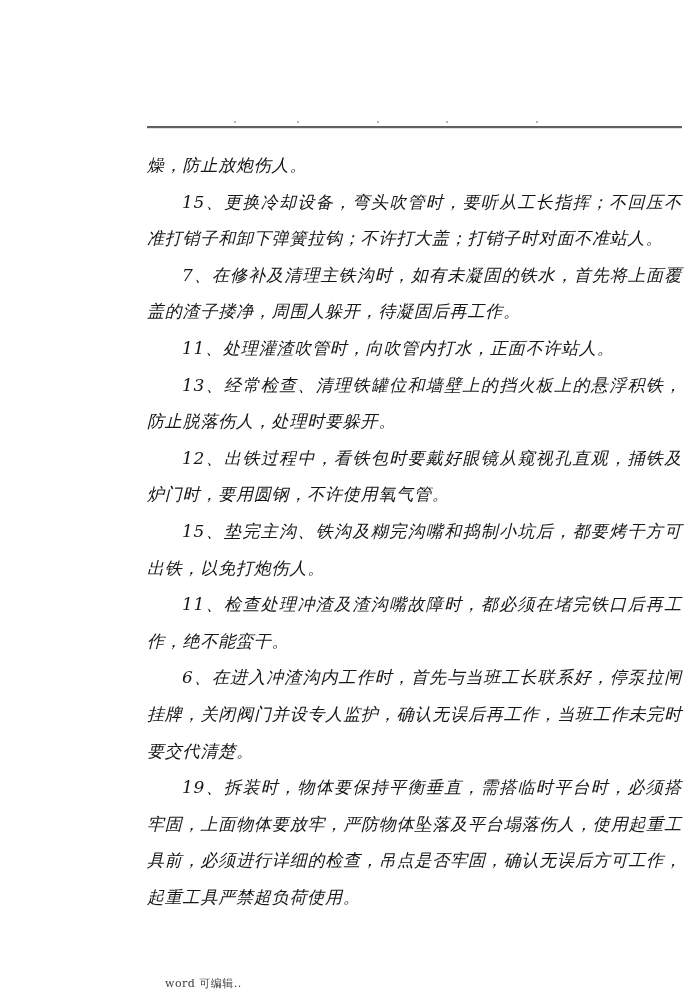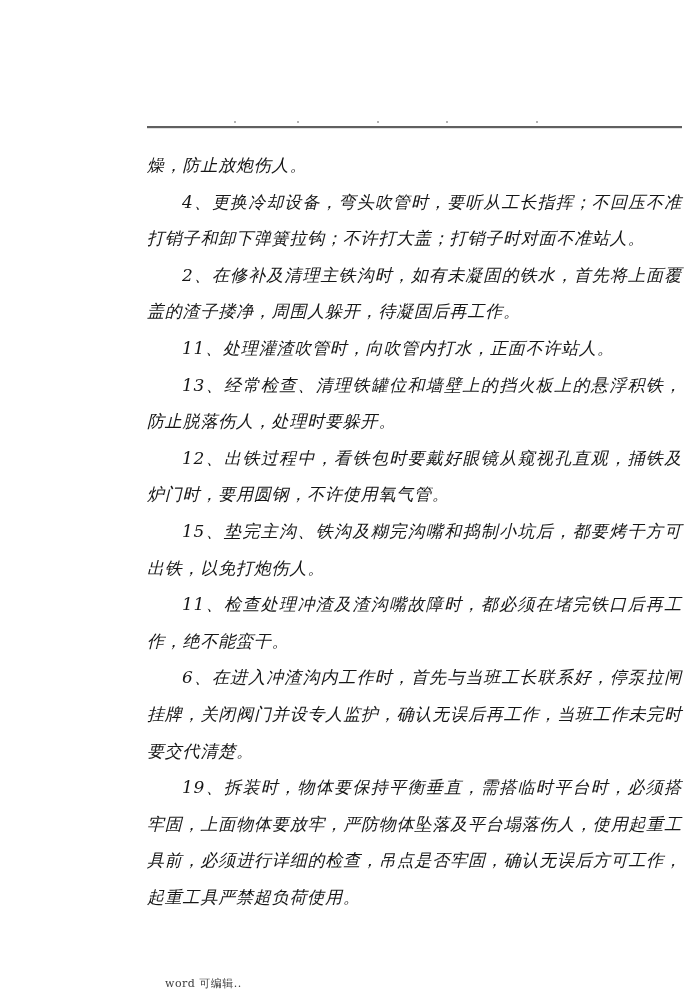--- a/index.html
+++ b/index.html
@@ -78,22 +78,22 @@
 
   <div class="header-rule"></div>
   <div class="header-dot dot-1"></div>
   <div class="header-dot dot-2"></div>
   <div class="header-dot dot-3"></div>
   <div class="header-dot dot-4"></div>
   <div class="header-dot dot-5"></div>
 
   <div class="content" id="paragraphs">
       <p class="para">燥，防止放炮伤人。</p>
-      <p class="para indent">4、更换冷却设备，弯头吹管时，要听从工长指挥；不回压不准打销子和卸下弹簧拉钩；不许打大盖；打销子时对面不准站人。</p>
-      <p class="para indent">2、在修补及清理主铁沟时，如有未凝固的铁水，首先将上面覆盖的渣子搂净，周围人躲开，待凝固后再工作。</p>
+      <p class="para indent">15、更换冷却设备，弯头吹管时，要听从工长指挥；不回压不准打销子和卸下弹簧拉钩；不许打大盖；打销子时对面不准站人。</p>
+      <p class="para indent">7、在修补及清理主铁沟时，如有未凝固的铁水，首先将上面覆盖的渣子搂净，周围人躲开，待凝固后再工作。</p>
       <p class="para indent">11、处理灌渣吹管时，向吹管内打水，正面不许站人。</p>
       <p class="para indent">13、经常检查、清理铁罐位和墙壁上的挡火板上的悬浮积铁，防止脱落伤人，处理时要躲开。</p>
       <p class="para indent">12、出铁过程中，看铁包时要戴好眼镜从窥视孔直观，捅铁及炉门时，要用圆钢，不许使用氧气管。</p>
       <p class="para indent">15、垫完主沟、铁沟及糊完沟嘴和捣制小坑后，都要烤干方可出铁，以免打炮伤人。</p>
       <p class="para indent">11、检查处理冲渣及渣沟嘴故障时，都必须在堵完铁口后再工作，绝不能蛮干。</p>
       <p class="para indent">6、在进入冲渣沟内工作时，首先与当班工长联系好，停泵拉闸挂牌，关闭阀门并设专人监护，确认无误后再工作，当班工作未完时要交代清楚。</p>
       <p class="para indent">19、拆装时，物体要保持平衡垂直，需搭临时平台时，必须搭牢固，上面物体要放牢，严防物体坠落及平台塌落伤人，使用起重工具前，必须进行详细的检查，吊点是否牢固，确认无误后方可工作，起重工具严禁超负荷使用。</p>
     </div>
 
   <div class="footer">

